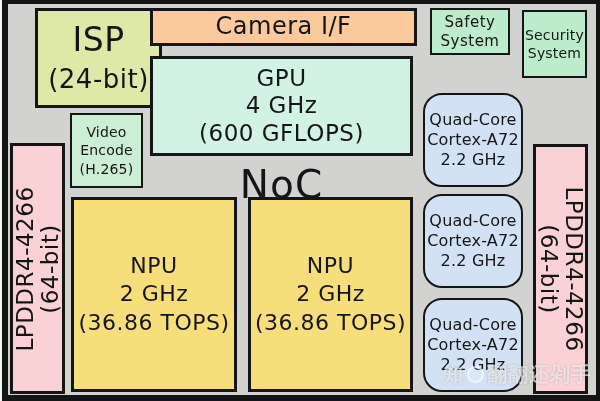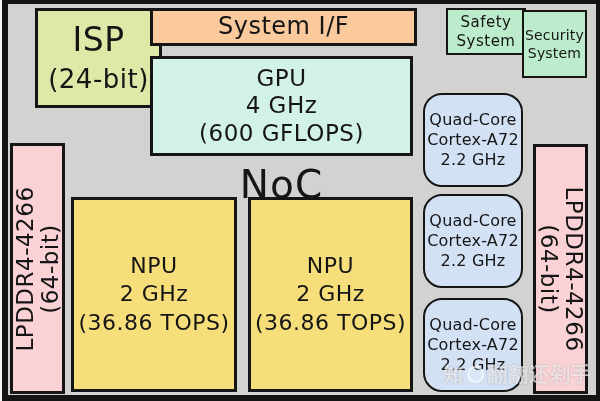--- a/index.html
+++ b/index.html
@@ -18,21 +18,21 @@
     border:3px solid #151515;
     display:flex;flex-direction:column;
     align-items:center;justify-content:center;
     text-align:center;letter-spacing:0.5px;
     line-height:1.22;
   }
   .thin{border-width:2px;}
   #isp{left:11px;top:8px;width:127px;height:100px;background:#dee9a7;font-size:26px;margin-left:24px;}
   #isp .l0{font-size:33px;margin-bottom:4px;}
   #camera{left:150px;top:8px;width:267px;height:38px;background:#fac99c;font-size:24px;}
-  #safety{left:430px;top:8px;width:80px;height:47px;background:#bceccb;font-size:15px;line-height:1.25;margin-left:16px;}
+  #safety{left:430px;top:8px;width:80px;height:47px;background:#bceccb;font-size:15px;line-height:1.25;}
   #security{left:522px;top:10px;width:65px;height:68px;background:#bceccb;font-size:14px;line-height:1.3;letter-spacing:0.2px;}
   #gpu{left:150px;top:56px;width:263px;height:100px;background:#d3f2e6;font-size:23px;line-height:1.2;}
   #video{left:70px;top:113px;width:73px;height:75px;background:#cceed5;font-size:14px;line-height:1.3;letter-spacing:0.2px;}
   #noc{
     position:absolute;left:150px;top:161px;width:263px;height:47px;
     display:flex;align-items:center;justify-content:center;
     font-size:39px;letter-spacing:1px;
   }
   #npu1{left:71px;top:197px;width:166px;height:195px;background:#f6de7b;font-size:22px;line-height:1.3;}
   #npu2{left:248px;top:197px;width:165px;height:195px;background:#f6de7b;font-size:22px;line-height:1.3;}
@@ -70,39 +70,44 @@
 <div class="screen">
   <div class="panel"></div>
   <div class="white-edge"></div>
 
   <div class="box" id="isp">
     <div class="l0">ISP</div>
     <div>(24-bit)</div>
   </div>
 
   <div class="box" id="camera">
-    <div>System I/F</div>
+    <div>Camera I/F</div>
   </div>
 
   <div class="box thin" id="safety">
     <div>Safety</div>
     <div>System</div>
   </div>
 
   <div class="box thin" id="security">
     <div>Security</div>
     <div>System</div>
   </div>
 
   <div class="box" id="gpu">
     <div>GPU</div>
     <div>4 GHz</div>
     <div>(600 GFLOPS)</div>
   </div>
 
+  <div class="box thin" id="video">
+    <div>Video</div>
+    <div>Encode</div>
+    <div>(H.265)</div>
+  </div>
 
   <div id="noc">NoC</div>
 
   <div class="vbox" id="lpddrL">
     <div class="vtext rot-ccw">
       <div>LPDDR4-4266</div>
       <div>(64-bit)</div>
     </div>
   </div>
 

